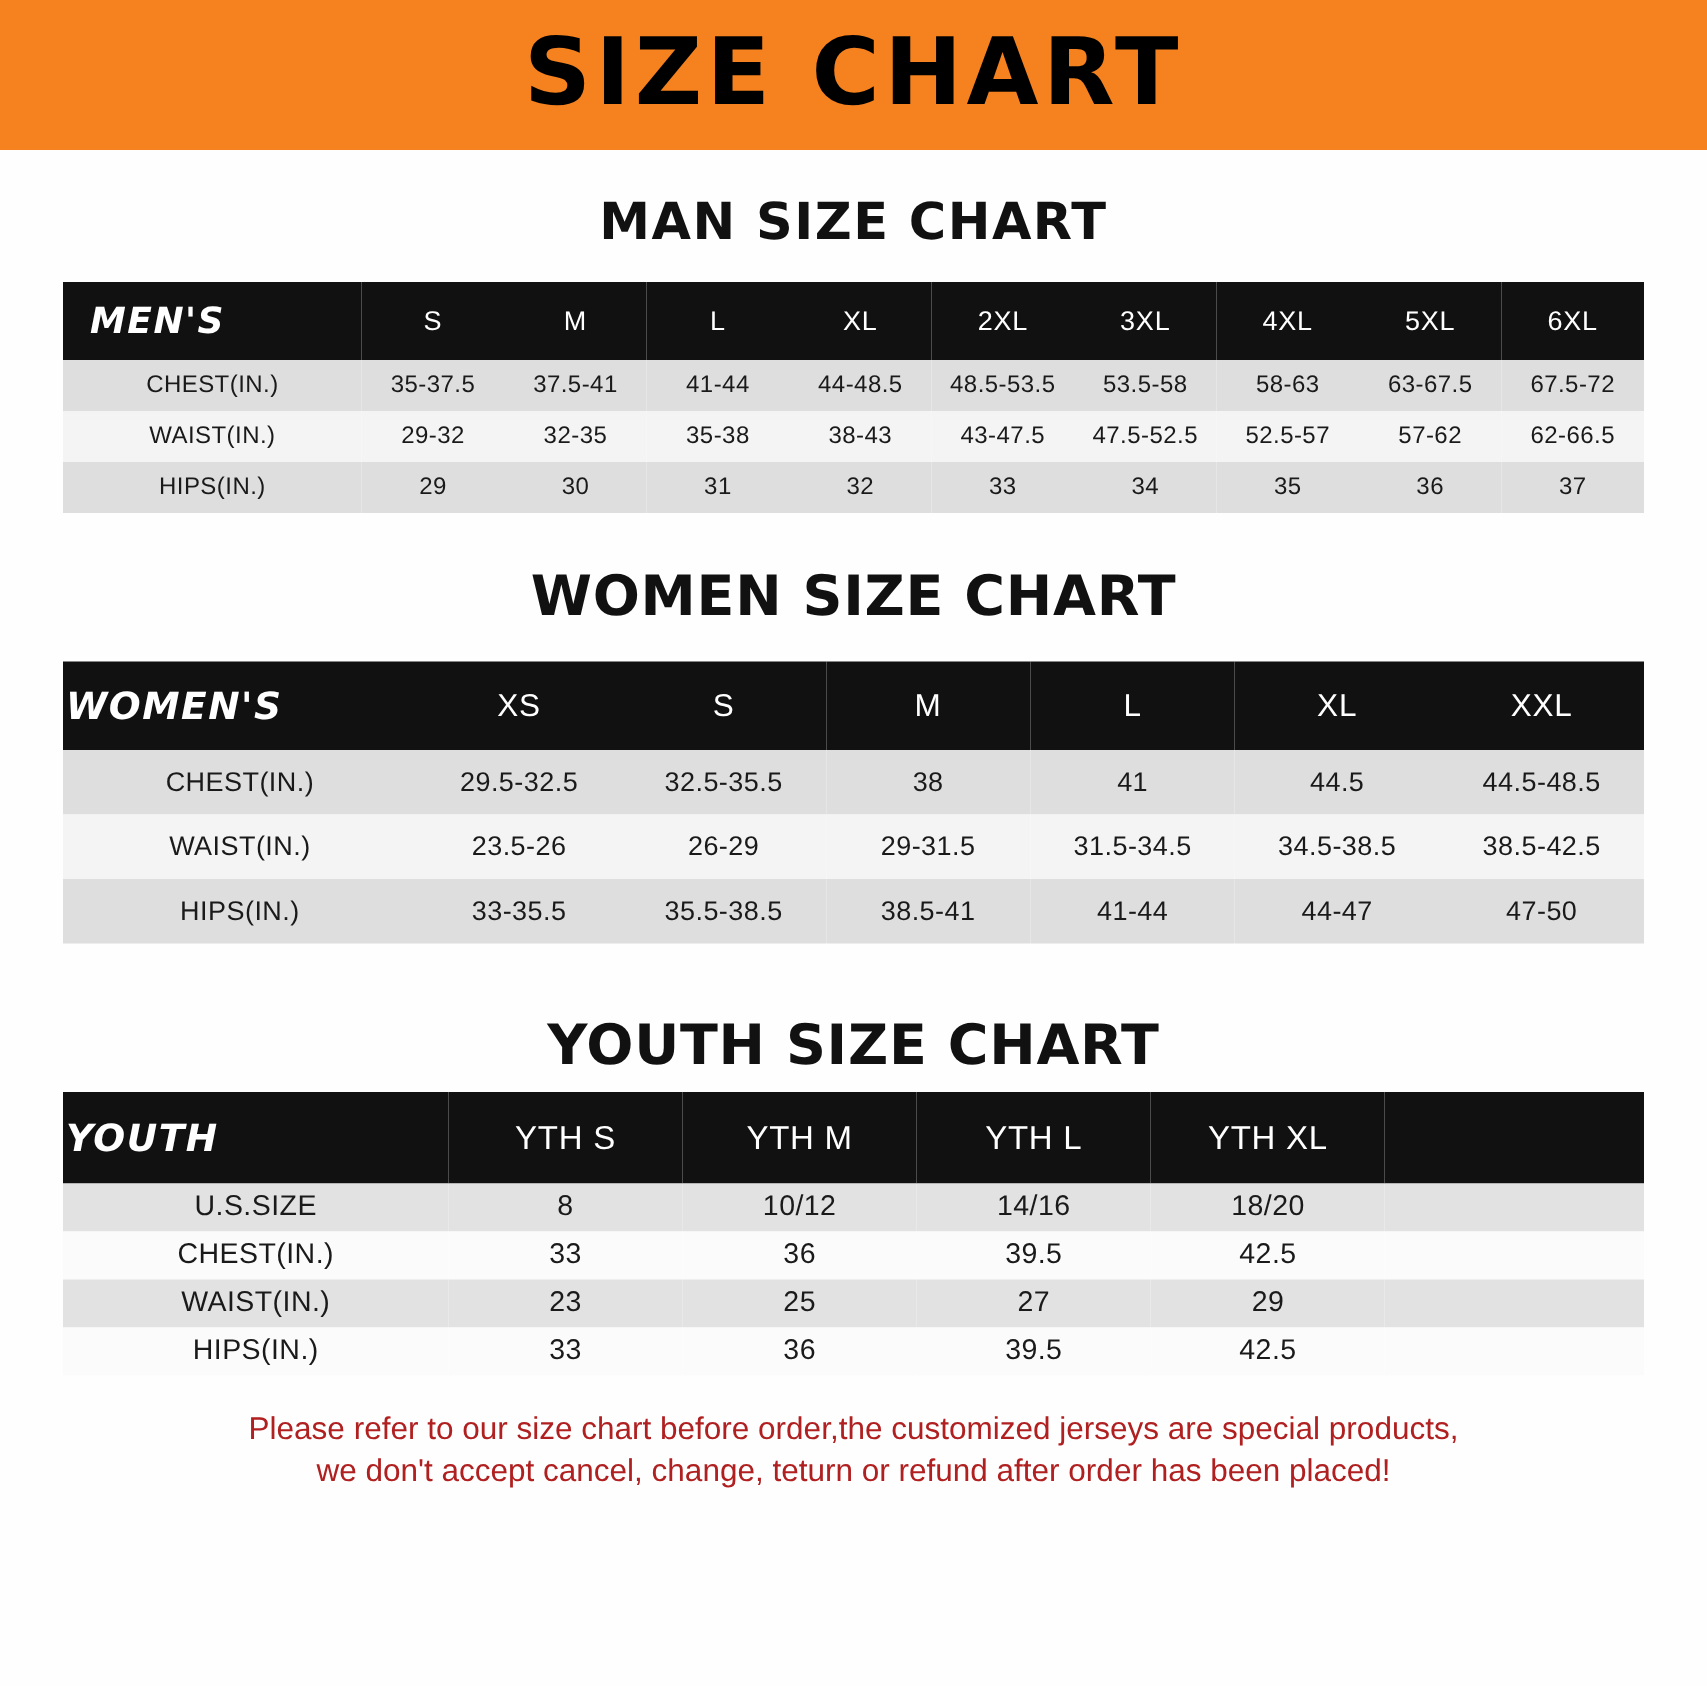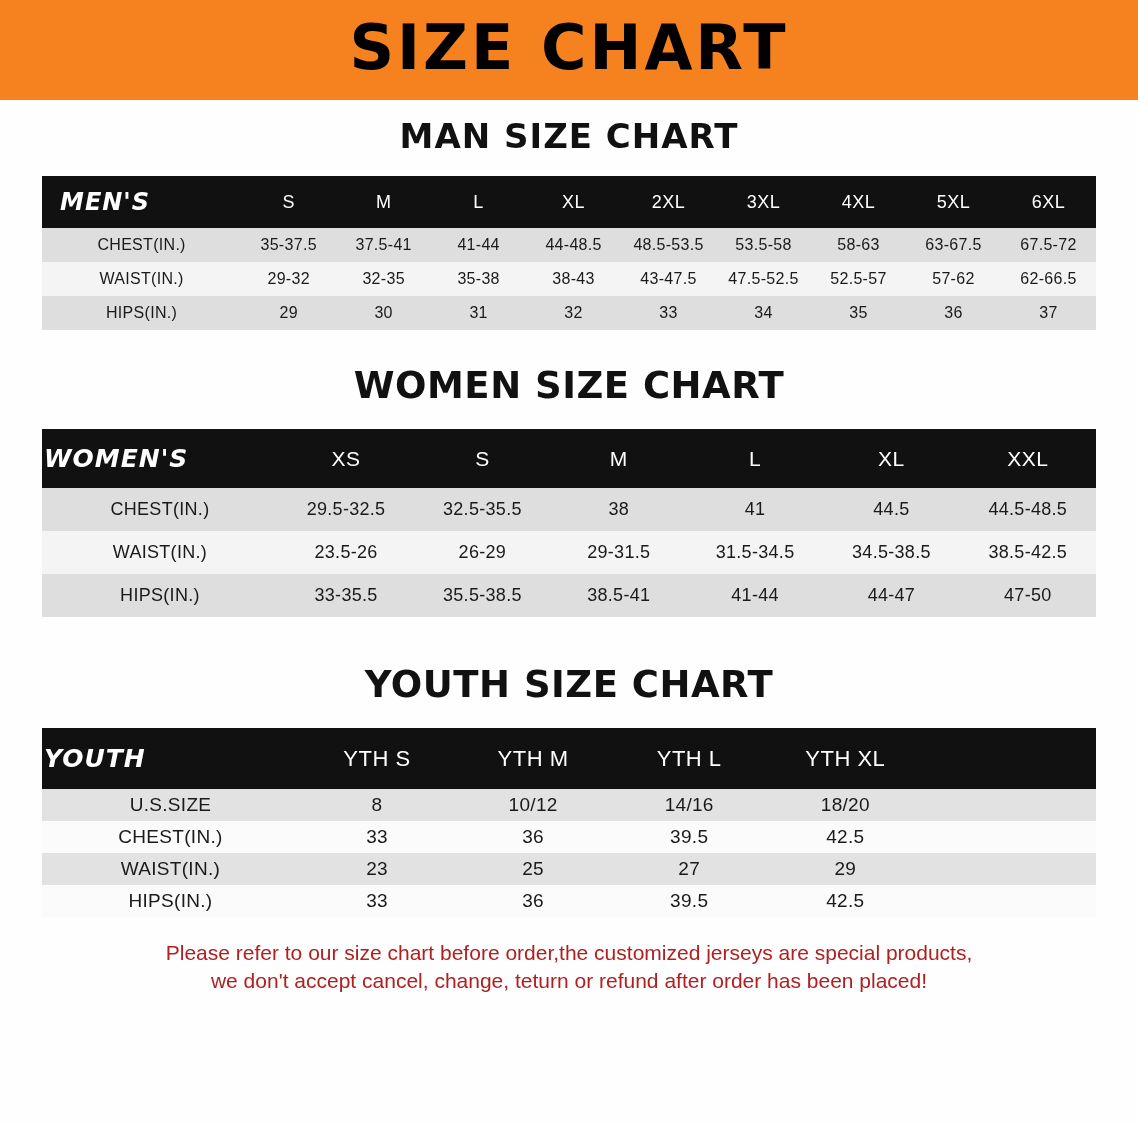--- a/index.html
+++ b/index.html
@@ -43,34 +43,34 @@
   
   .section-heading {
     text-align: center;
     font-family: "DejaVu Sans", sans-serif;
     font-weight: bold;
     color: #111111;
   }
   .heading-man {
     font-size: 34px;
     letter-spacing: 1px;
-    margin-top: 16px;
+    margin-top: 28px;
     margin-bottom: 20px;
   }
   .heading-women {
     font-size: 37px;
     letter-spacing: 0.5px;
     margin-top: 34px;
     margin-bottom: 22px;
   }
   .heading-youth {
     font-size: 37px;
     letter-spacing: 0.5px;
     margin-top: 46px;
-    margin-bottom: 22px;
+    margin-bottom: 10px;
   }
 
   
   .table-wrap {
     padding: 0 42px;
     box-sizing: border-box;
   }
   table.size-table {
     width: 100%;
     border-collapse: collapse;

